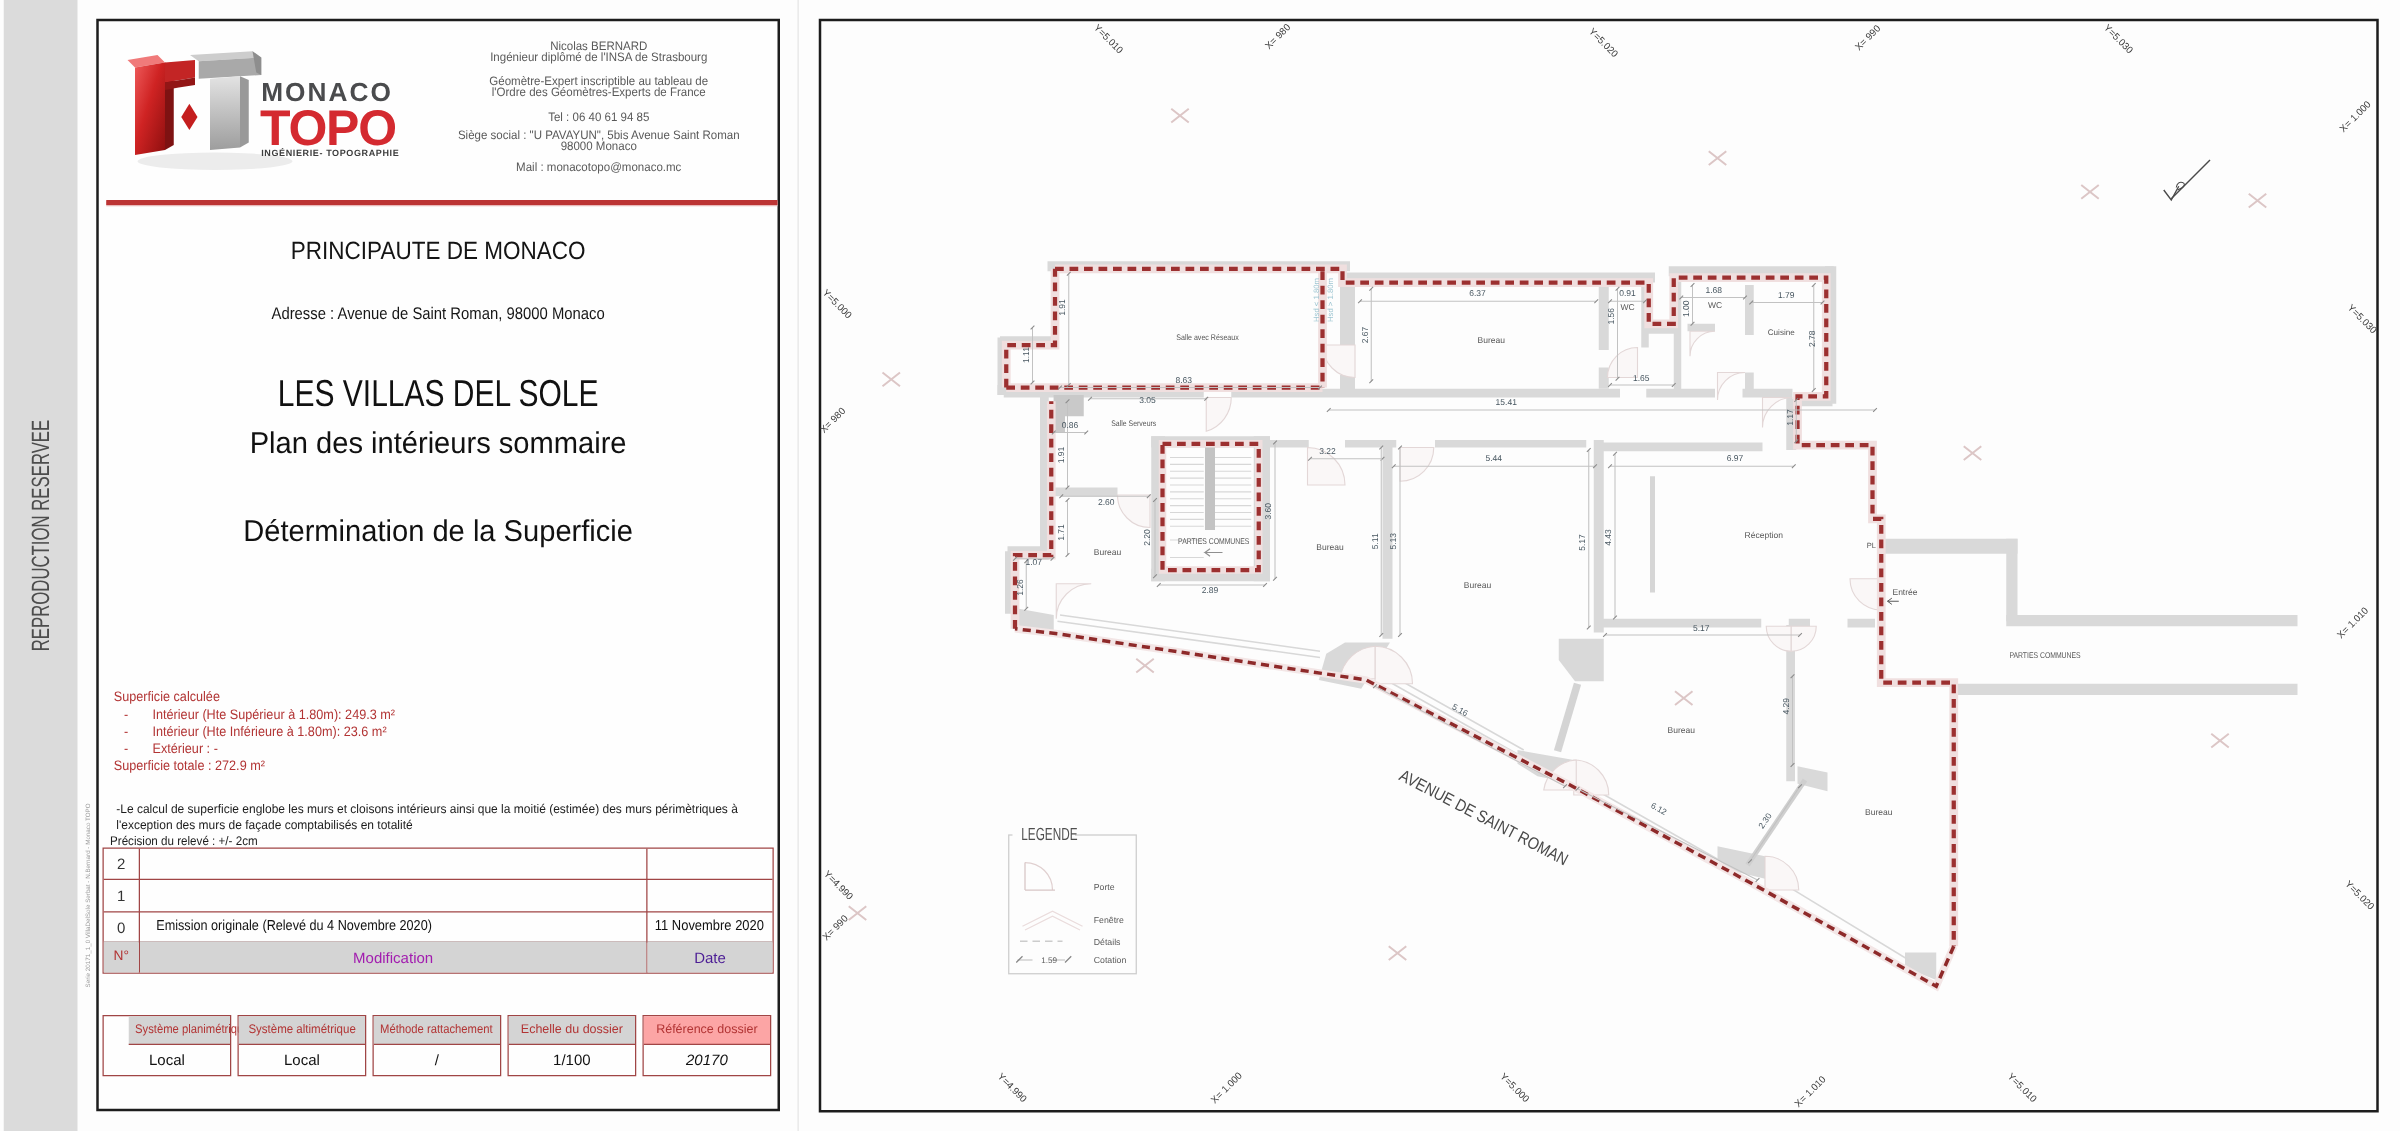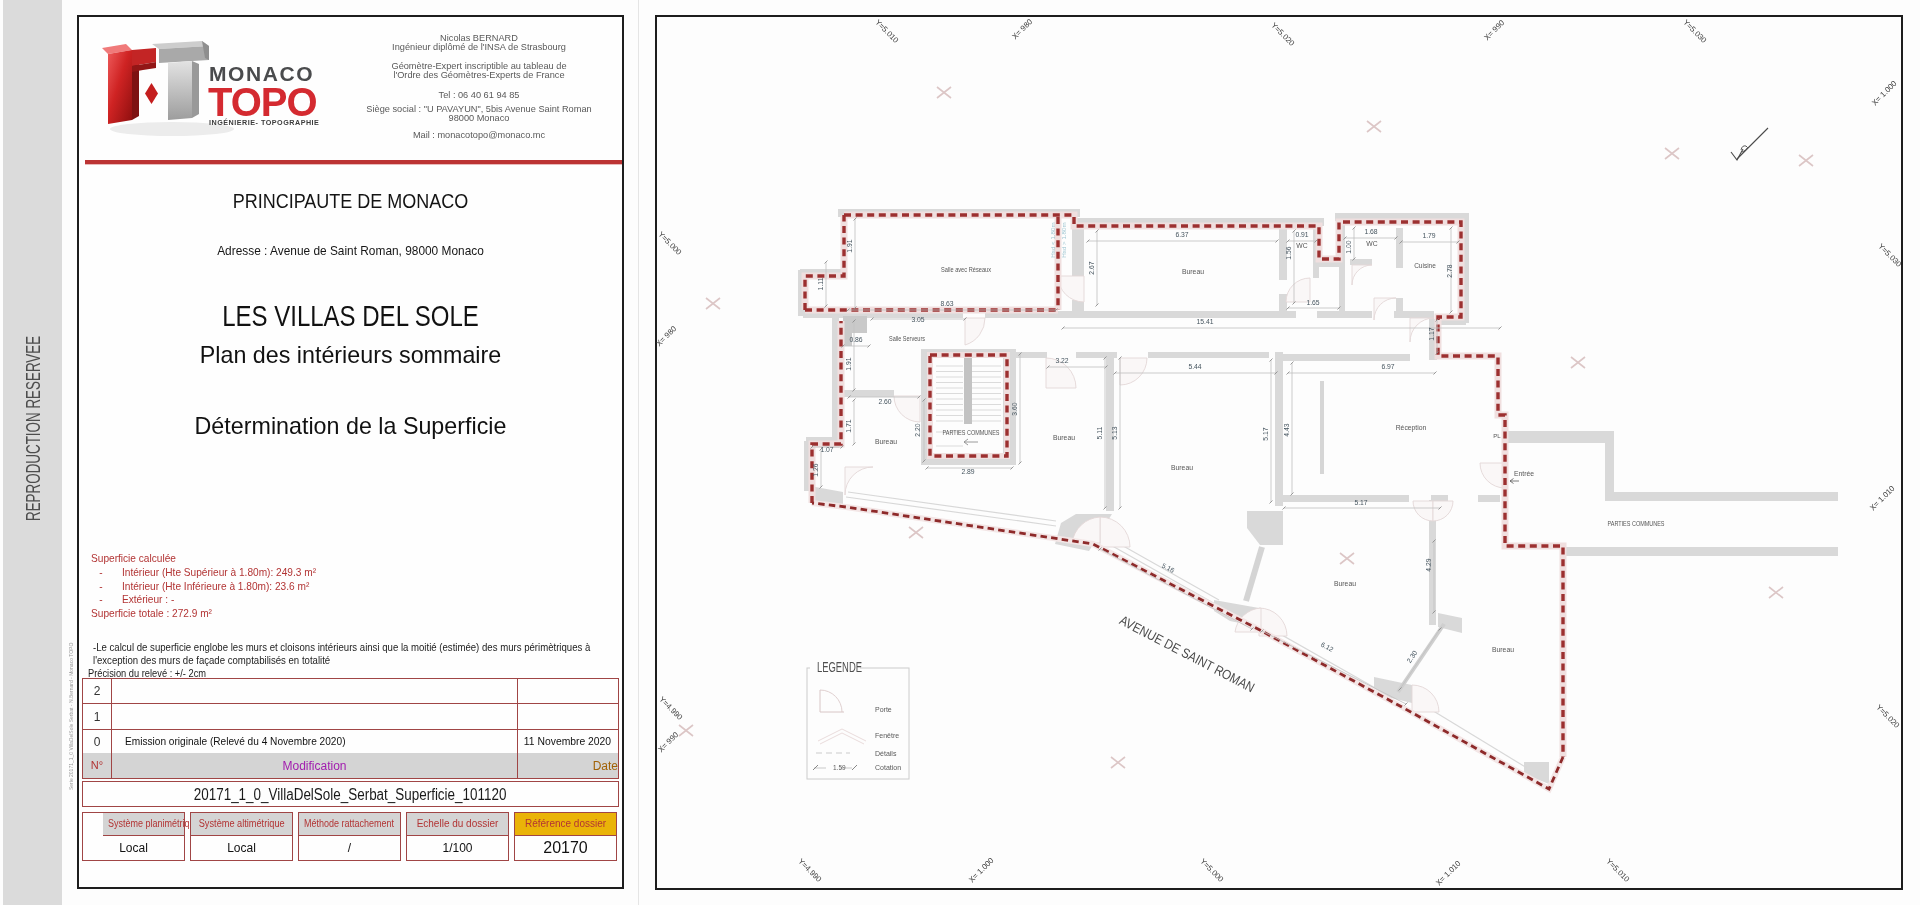--- a/index.html
+++ b/index.html
@@ -110,45 +110,44 @@
     <div class="abs" style="left:0;top:5px;width:28px;text-align:center;font-size:12px;color:#333;">2</div>
     <div class="abs" style="left:0;top:31px;width:28px;text-align:center;font-size:12px;color:#333;">1</div>
     <div class="abs" style="left:0;top:56px;width:28px;text-align:center;font-size:12px;color:#333;">0</div>
     <div class="abs" style="left:42px;top:56px;font-size:11.5px;color:#111;white-space:nowrap;transform:scaleX(0.88);transform-origin:0 0;">Emission originale (Relevé du 4 Novembre 2020)</div>
     <div class="abs" style="left:434px;top:56px;width:101px;text-align:center;font-size:11.5px;color:#111;white-space:nowrap;transform:scaleX(0.9);">11 Novembre 2020</div>
     <div class="abs" style="left:0;top:74px;width:28px;height:25px;background:#d4d4d4;"></div>
     <div class="abs" style="left:29px;top:74px;width:405px;height:25px;background:#d4d4d4;"></div>
     <div class="abs" style="left:435px;top:74px;width:100px;height:25px;background:#d4d4d4;"></div>
     <div class="abs" style="left:0;top:80px;width:28px;text-align:center;font-size:11px;color:#b23434;">N°</div>
     <div class="abs" style="left:29px;top:80px;width:405px;text-align:center;font-size:12px;color:#a21caf;">Modification</div>
-    <div class="abs" style="left:435px;top:80px;width:100px;text-align:right;font-size:12px;color:#a16207;">Date</div>
+    <div class="abs" style="left:435px;top:80px;width:100px;text-align:center;font-size:12px;color:#4c1d95;">Date</div>
   </div>
 
-  <div class="abs" style="left:3px;top:764px;width:535px;height:24px;border:1px solid #a04545;text-align:center;font-size:16px;color:#1a1a1a;line-height:25px;white-space:nowrap;"><span style="display:inline-block;transform:scaleX(0.84);">20171_1_0_VillaDelSole_Serbat_Superficie_101120</span></div>
 
   <div class="abs" style="left:3px;top:795px;width:537px;height:48px;">
     <div class="abs" style="left:0px;top:0;width:101px;height:47px;border:1px solid #a04545;">
       <div style="height:22px;background:#d4d4d4;border-bottom:1px solid #a04545;text-align:center;font-size:10px;color:#b23434;line-height:22px;white-space:nowrap;margin-left:20px;"><span style="display:inline-block;transform:scaleX(0.9);">Système planimétrique</span></div>
       <div style="text-align:center;font-size:12px;color:#111;line-height:24px;">Local</div>
     </div>
     <div class="abs" style="left:108px;top:0;width:101px;height:47px;border:1px solid #a04545;">
       <div style="height:22px;background:#d4d4d4;border-bottom:1px solid #a04545;text-align:center;font-size:10px;color:#b23434;line-height:22px;white-space:nowrap;text-decoration:underline;"><span style="display:inline-block;transform:scaleX(0.92);">Système altimétrique</span></div>
       <div style="text-align:center;font-size:12px;color:#111;line-height:24px;">Local</div>
     </div>
     <div class="abs" style="left:216px;top:0;width:101px;height:47px;border:1px solid #a04545;">
       <div style="height:22px;background:#d4d4d4;border-bottom:1px solid #a04545;text-align:center;font-size:10px;color:#b23434;line-height:22px;white-space:nowrap;"><span style="display:inline-block;transform:scaleX(0.9);">Méthode rattachement</span></div>
       <div style="text-align:center;font-size:12px;color:#111;line-height:24px;">/</div>
     </div>
     <div class="abs" style="left:324px;top:0;width:101px;height:47px;border:1px solid #a04545;">
       <div style="height:22px;background:#d4d4d4;border-bottom:1px solid #a04545;text-align:center;font-size:10px;color:#b23434;line-height:22px;white-space:nowrap;">Echelle du dossier</div>
       <div style="text-align:center;font-size:12px;color:#111;line-height:24px;">1/100</div>
     </div>
     <div class="abs" style="left:432px;top:0;width:101px;height:47px;border:1px solid #a04545;">
-      <div style="height:22px;background:#eab308;border-bottom:1px solid #a04545;text-align:center;font-size:10px;color:#b23434;line-height:22px;white-space:nowrap;">Référence dossier</div>
-      <div style="text-align:center;font-size:16px;color:#111;line-height:24px;">20170</div>
+      <div style="height:22px;background:#fca5a5;border-bottom:1px solid #a04545;text-align:center;font-size:10px;color:#b23434;line-height:22px;white-space:nowrap;">Référence dossier</div>
+      <div style="text-align:center;font-size:12px;color:#111;line-height:24px;font-style:italic;">20170</div>
     </div>
   </div>
 </div>
 
 <svg id="plan" class="abs" style="left:654px;top:14px;" width="1252" height="878" viewBox="654 14 1252 878">
 
   <rect x="656" y="16" width="1246" height="873" fill="#fdfdfd" stroke="#1d1d1d" stroke-width="2"></rect>
 
 <path d="M706 298 l14 11 M720 298 l-14 11" stroke="#dcc6c6" stroke-width="1.6" fill="none"></path>
 <path d="M937 87 l14 11 M951 87 l-14 11" stroke="#dcc6c6" stroke-width="1.6" fill="none"></path>

